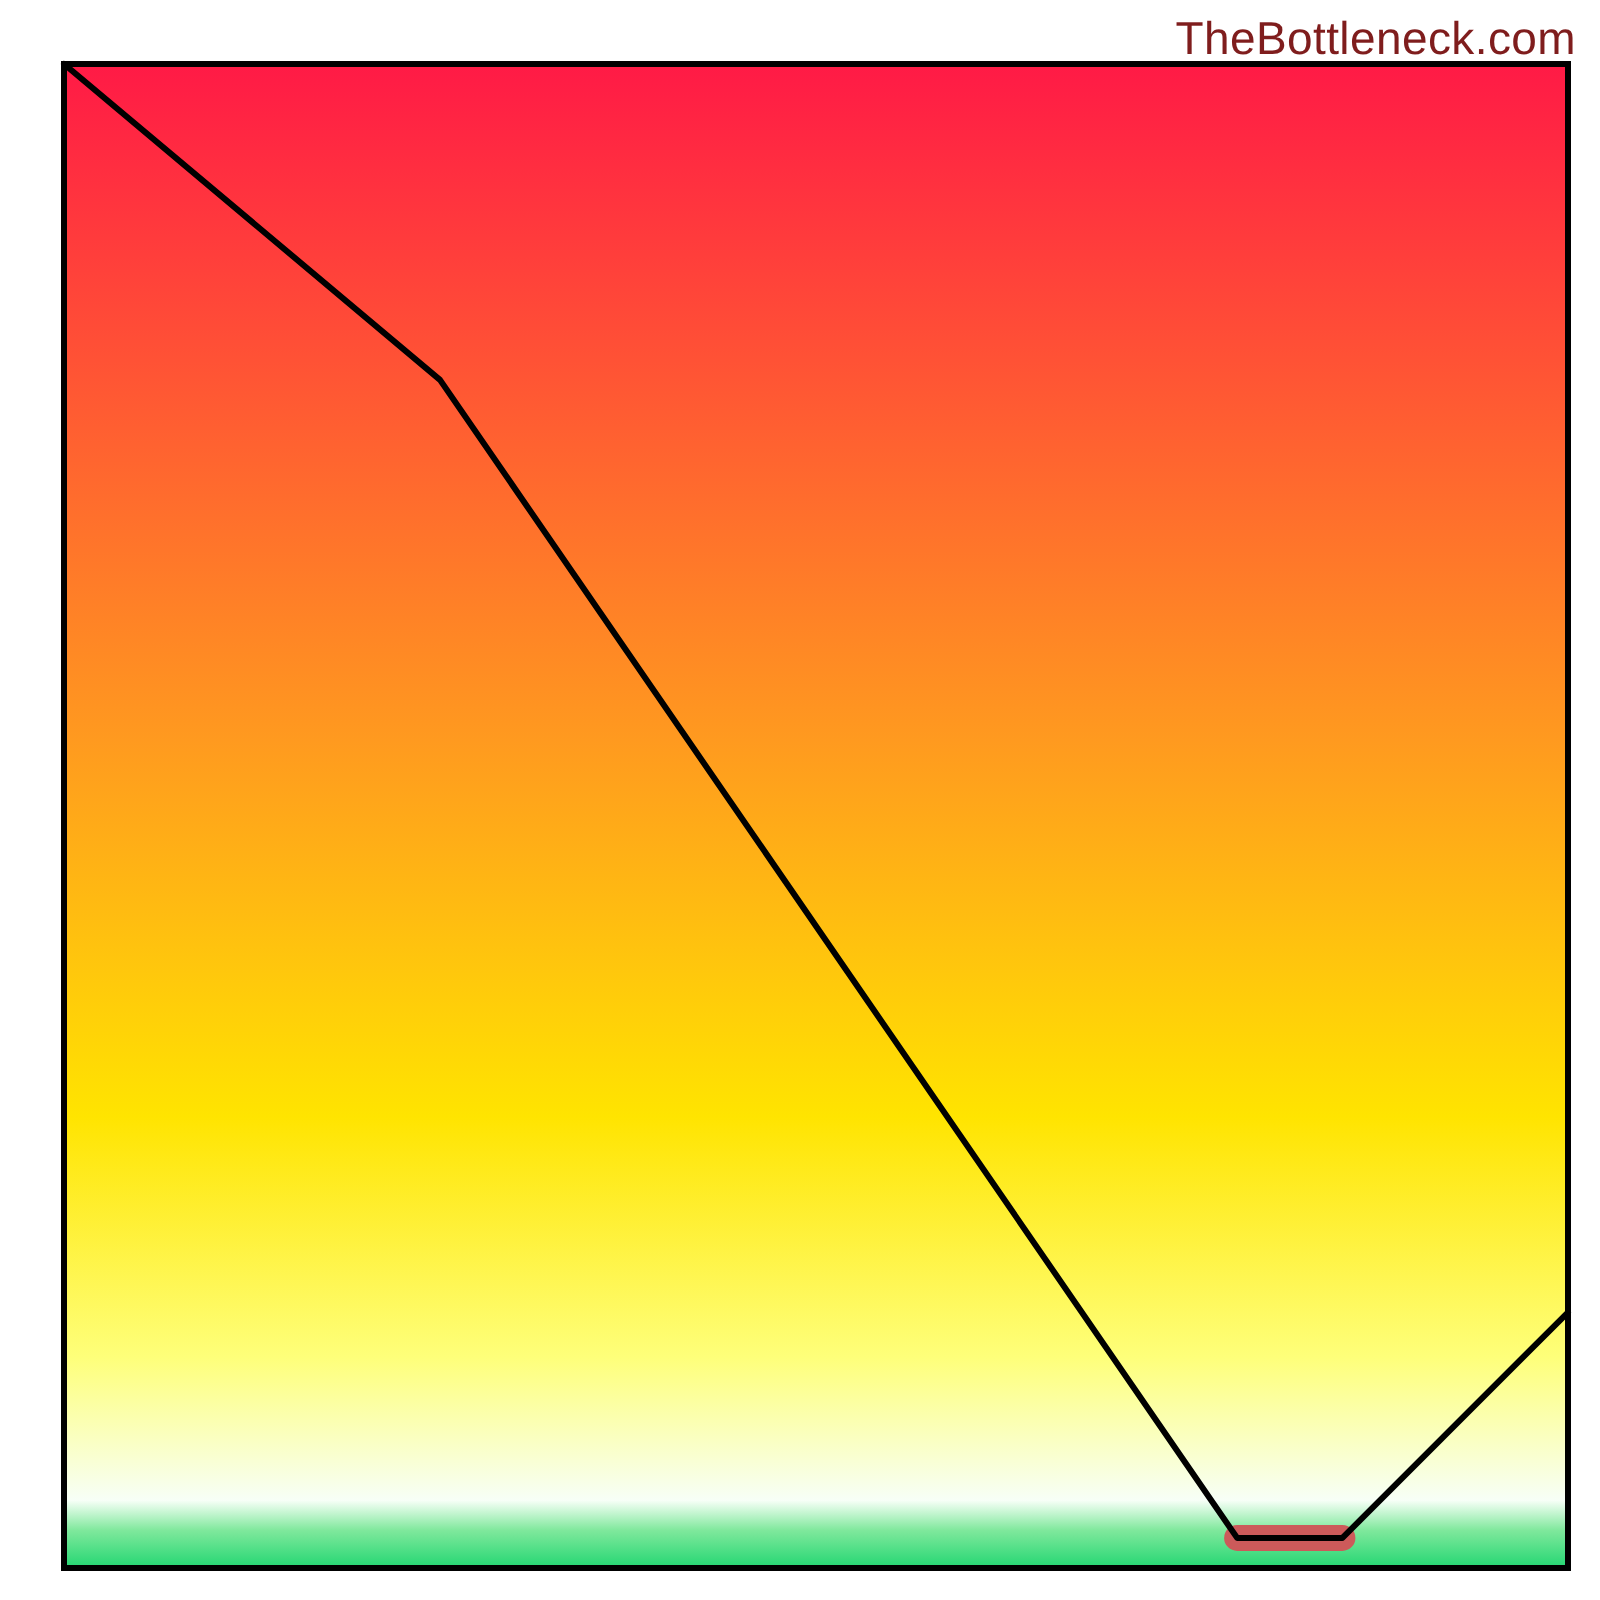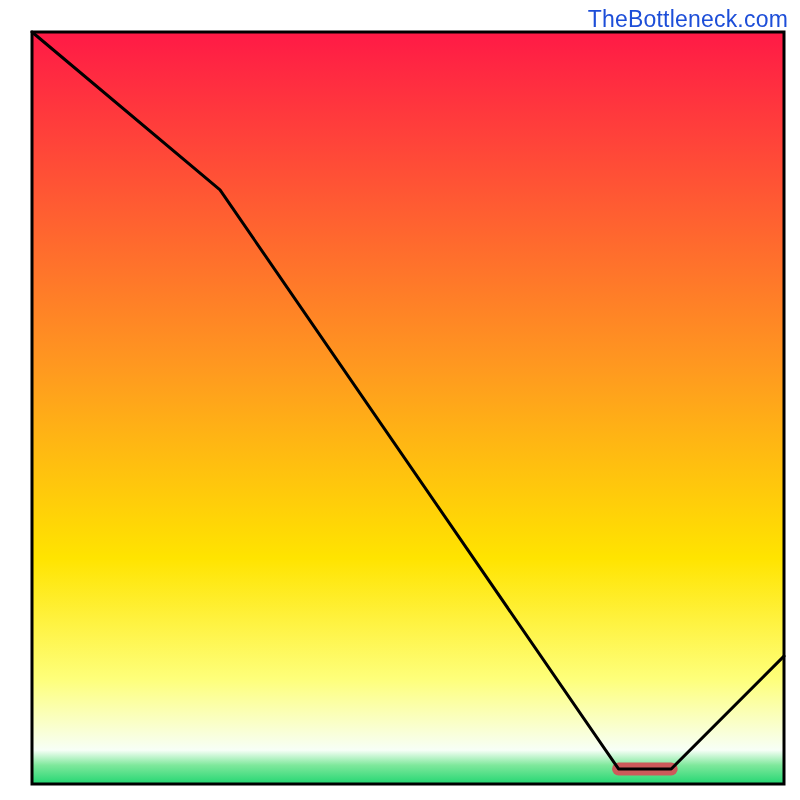--- a/index.html
+++ b/index.html
@@ -13,21 +13,21 @@
   }
   .wrap {
     position: relative;
     width: 800px;
     height: 800px;
   }
   .watermark {
     position: absolute;
     top: 6px;
     right: 12px;
-    color: #1d4ed8;
+    color: #7f1d1d;
     font-size: 23px;
     font-weight: 400;
     letter-spacing: 0.2px;
     z-index: 20;
   }
   svg {
     display: block;
     position: absolute;
     top: 0;
     left: 0;

